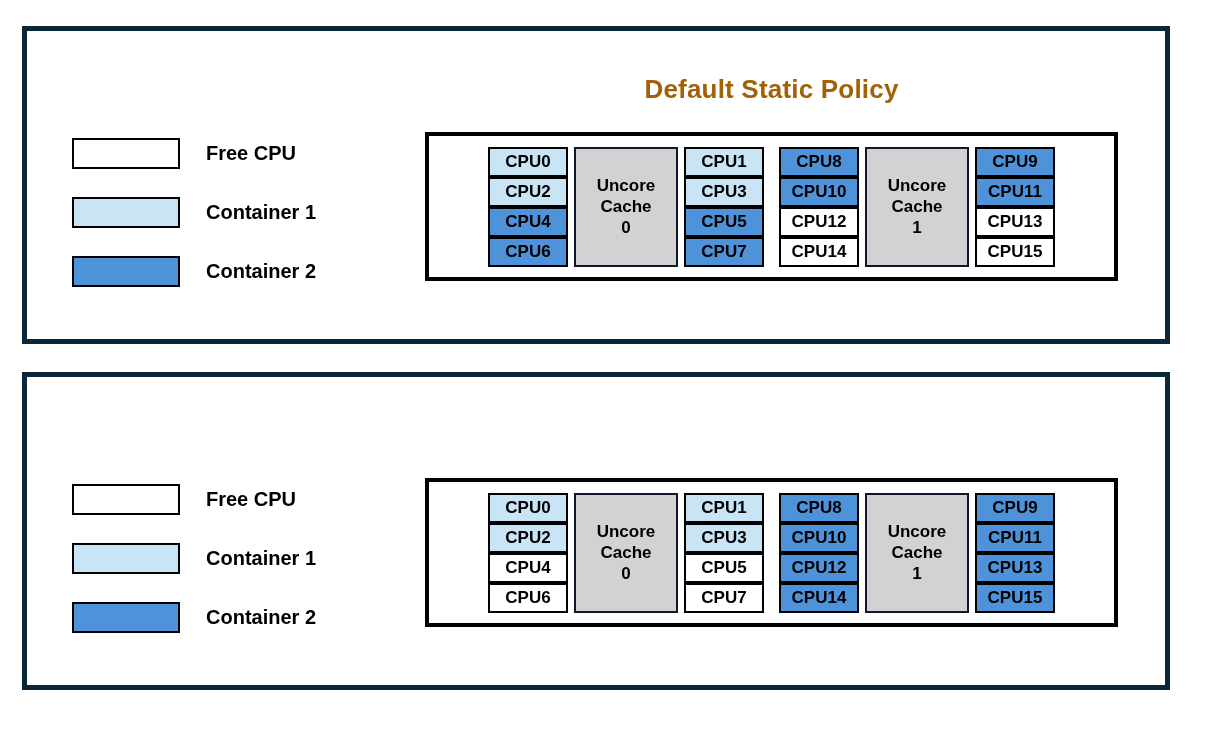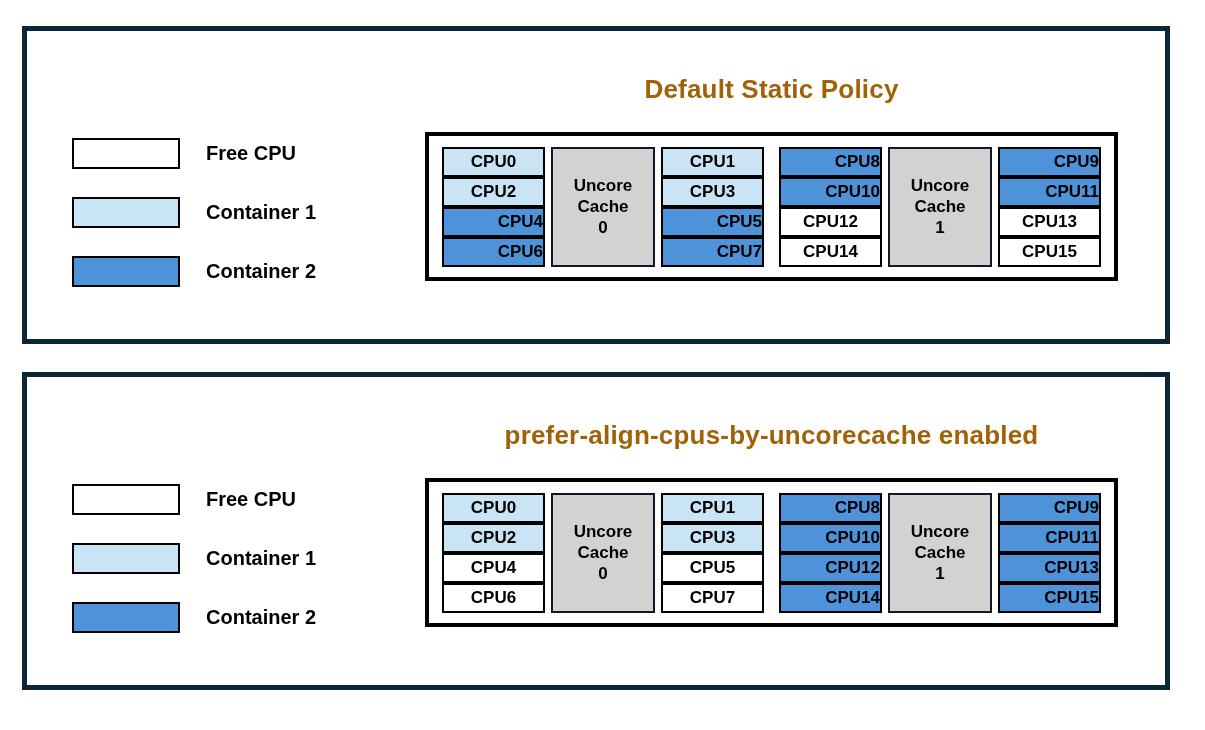--- a/index.html
+++ b/index.html
@@ -23,35 +23,35 @@
   .legend { position:absolute; left:45px; top:96px;margin-top:11px; }
   .legend-row { display:flex; align-items:center; height:31px; margin-bottom:28px; }
   .swatch { width:108px; height:31px; border:2px solid #000; flex:0 0 auto; }
   .legend-label { margin-left:26px; font-size:20px; font-weight:bold; white-space:nowrap; }
   .diagram {
     position:absolute; left:398px; top:101px; width:693px; height:149px;
     border:4px solid #000; background:#fff;
     display:flex; align-items:center; justify-content:center; gap:15px;
   }
   .group { display:flex; align-items:center; gap:6px; }
-  .cpu-col { display:flex; flex-direction:column; width:103px; }
+  .cpu-col { display:flex; flex-direction:column; width:80px; }
   .cpu-cell {
     height:30px; border:2px solid #000;
     font-size:17px; font-weight:bold; text-align:center; line-height:25px;
     white-space:nowrap;
   }
   .cache {
     width:104px; height:120px; border:2px solid #0f172a;
     background:var(--gray,#d2d2d2);
     display:flex; flex-direction:column; align-items:center; justify-content:center;
     font-size:17px; font-weight:bold; line-height:21px; text-align:center;
   }
   .free { background:var(--free,#ffffff); }
   .c1   { background:var(--c1,#c9e4f5); }
-  .c2   { background:var(--c2,#4e92d9);text-align:right; }
+  .c2   { background:var(--c2,#4e92d9); }
 </style>
 </head>
 <body>
 
 <div class="panel" id="panel-0">
   <div class="panel-title">Default Static Policy</div>
   <div class="legend">
       <div class="legend-row">
         <span class="swatch free"></span>
         <span class="legend-label">Free CPU</span>
@@ -101,21 +101,20 @@
           <div class="cpu-cell c2">CPU9</div>
           <div class="cpu-cell c2">CPU11</div>
           <div class="cpu-cell free">CPU13</div>
           <div class="cpu-cell free">CPU15</div>
         </div>
       </div>
     </div>
 </div>
 
 <div class="panel" id="panel-1">
-  <div class="panel-title">prefer-align-cpus-by-uncorecache enabled</div>
   <div class="legend">
       <div class="legend-row">
         <span class="swatch free"></span>
         <span class="legend-label">Free CPU</span>
       </div>
       <div class="legend-row">
         <span class="swatch c1"></span>
         <span class="legend-label">Container 1</span>
       </div>
       <div class="legend-row">

